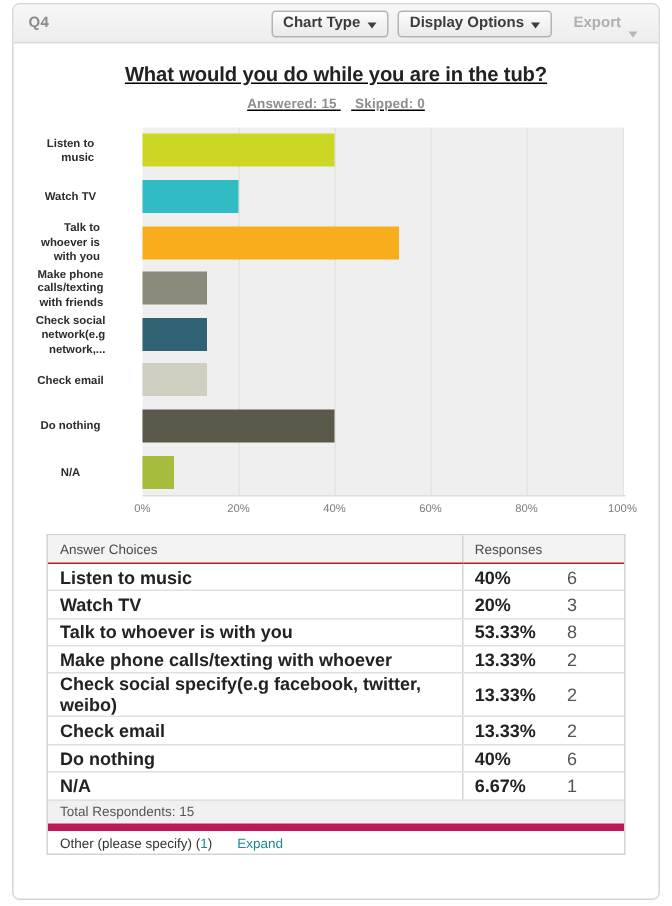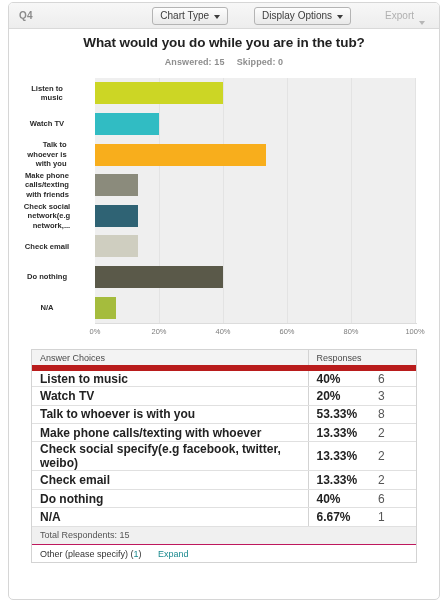--- a/index.html
+++ b/index.html
@@ -31,38 +31,37 @@
 
   
   .toolbar {
     position: relative;
     height: 26px;
     background: linear-gradient(to bottom, #f7f7f7 0%, #ededed 100%);
     border-bottom: 1px solid #d9d9d9;
     display: flex;
     align-items: center;
     padding: 0 6px 0 10px;
-    gap: 20px;
   }
   .q-label {
     font-size: 10px;
     color: #8b8b8b;
     font-weight: bold;
     letter-spacing: .2px;
   }
   .tb-spacer { flex: 1 1 auto; }
   .tb-btn {
     display: inline-flex;
     align-items: center;
     gap: 5px;
     height: 18px;
     padding: 0 7px;
     margin-left: 6px;
     font-size: 10px;
-    font-weight: normal;
+    font-weight: bold;
     color: #3c3c3c;
     background: linear-gradient(to bottom, #fdfdfd 0%, #e9e9e9 100%);
     border: 1px solid #b4b4b4;
     border-radius: 3px;
     cursor: pointer;
     white-space: nowrap;
     line-height: 16px;
   }
   .tb-btn.disabled {
     color: #b0b0b0;
@@ -77,22 +76,23 @@
     border-right: 3.5px solid transparent;
     border-top: 4px solid #3c3c3c;
     display: inline-block;
     position: relative;
     top: 1px;
   }
   .tb-btn.disabled .caret { border-top-color: #b6b6b6; }
 
   
   .chart-head {
-    padding-top: 6px;
+    padding-top: 13px;
     text-align: center;
+    text-decoration: underline;
   }
   .chart-title {
     font-size: 13.5px;
     font-weight: bold;
     color: #222222;
     letter-spacing: -0.1px;
   }
   .chart-sub {
     margin-top: 7px;
     font-size: 9px;
@@ -191,21 +191,21 @@
     vertical-align: middle;
     text-align: left;
   }
   .thead-row {
     background: #f3f3f3;
   }
   .thead-row th {
     font-weight: normal;
     color: #4a4a4a;
     font-size: 9px;
-    border-bottom: 6px solid #b91c1c;
+    border-bottom: 1px solid #b91c1c;
   }
   .thead-row th.resp {
     border-left: 1px solid #d3d3d3;
   }
   tbody tr td {
     border-bottom: 1px solid #e0e0e0;
     color: #222222;
     font-weight: bold;
     font-size: 12px;
   }
@@ -219,21 +219,21 @@
     width: 46px;
     text-align: right;
     padding-right: 10px;
     font-weight: normal;
     color: #555;
   }
   tr.total td {
     background: #f0f0f0;
     color: #555555;
     font-weight: normal;
-    border-bottom: 1px solid #be185d;
+    border-bottom: 5px solid #be185d;
   }
   tr.other td {
     color: #333333;
     font-weight: normal;
     border-bottom: 1px solid #d3d3d3;
   }
   .expand-link {
     color: #1b8a8f;
     font-weight: normal;
     cursor: pointer;

